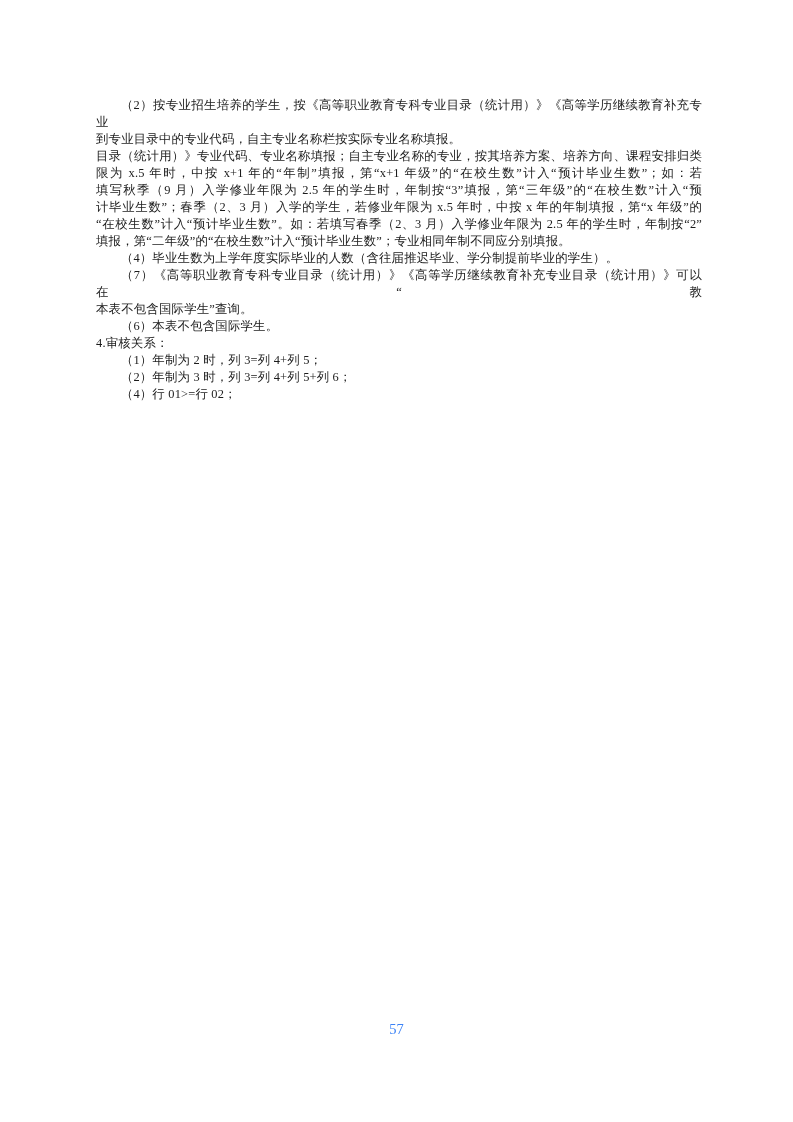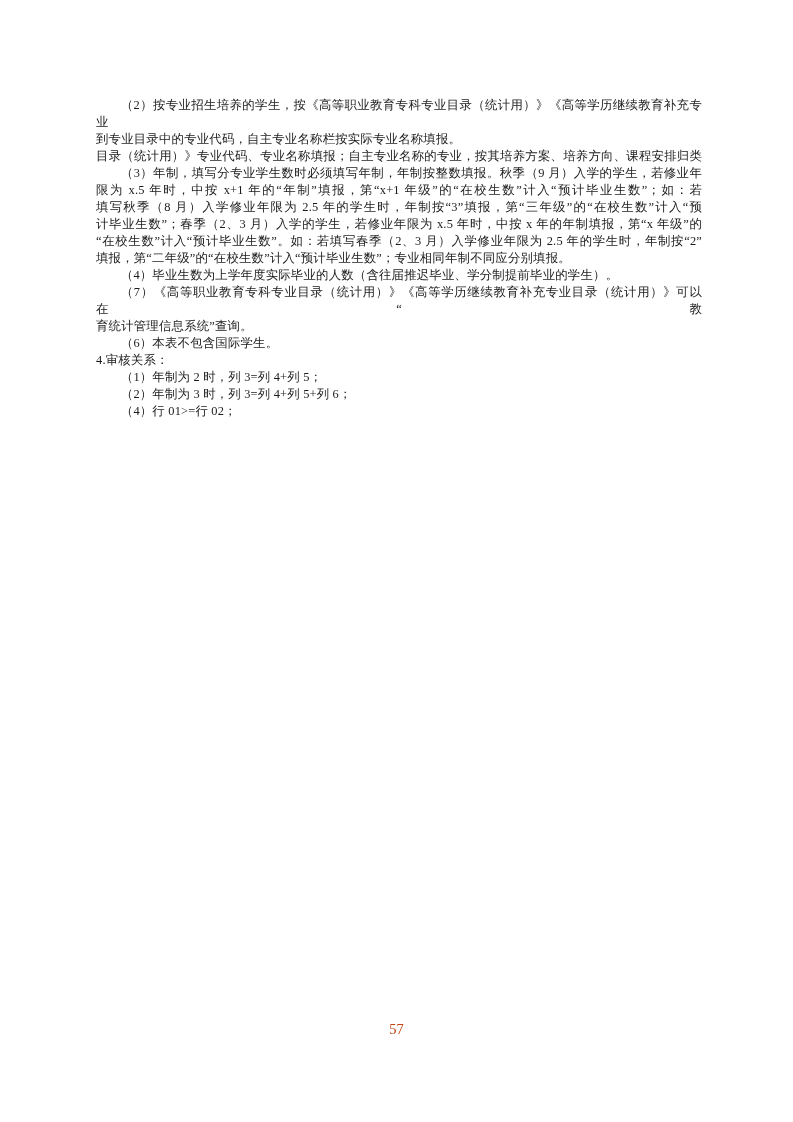--- a/index.html
+++ b/index.html
@@ -35,40 +35,39 @@
   .text-line.indent {
     text-indent: 2em;
   }
   .page-number {
     position: absolute;
     left: 0;
     right: 0;
     top: 1021px;
     text-align: center;
     font-size: 14.5px;
-    color: #c2410c;
+    color: #3b82f6;
   }
 </style>
 </head>
 <body>
 
 <div class="page">
   <div class="text-block" id="doc-text">
       <div class="text-line indent fill">（2）按专业招生培养的学生，按《高等职业教育专科专业目录（统计用）》《高等学历继续教育补充专业</div>
       <div class="text-line">到专业目录中的专业代码，自主专业名称栏按实际专业名称填报。</div>
       <div class="text-line fill">目录（统计用）》专业代码、专业名称填报；自主专业名称的专业，按其培养方案、培养方向、课程安排归类</div>
-      <div class="text-line indent fill">（3）年制，填写分专业学生数时必须填写年制，年制按整数填报。秋季（9 月）入学的学生，若修业年</div>
       <div class="text-line fill">限为 x.5 年时，中按 x+1 年的“年制”填报，第“x+1 年级”的“在校生数”计入“预计毕业生数”；如：若</div>
-      <div class="text-line fill">填写秋季（8 月）入学修业年限为 2.5 年的学生时，年制按“3”填报，第“三年级”的“在校生数”计入“预</div>
+      <div class="text-line fill">填写秋季（9 月）入学修业年限为 2.5 年的学生时，年制按“3”填报，第“三年级”的“在校生数”计入“预</div>
       <div class="text-line fill">计毕业生数”；春季（2、3 月）入学的学生，若修业年限为 x.5 年时，中按 x 年的年制填报，第“x 年级”的</div>
       <div class="text-line fill">“在校生数”计入“预计毕业生数”。如：若填写春季（2、3 月）入学修业年限为 2.5 年的学生时，年制按“2”</div>
       <div class="text-line">填报，第“二年级”的“在校生数”计入“预计毕业生数”；专业相同年制不同应分别填报。</div>
       <div class="text-line indent">（4）毕业生数为上学年度实际毕业的人数（含往届推迟毕业、学分制提前毕业的学生）。</div>
       <div class="text-line indent fill">（7）《高等职业教育专科专业目录（统计用）》《高等学历继续教育补充专业目录（统计用）》可以在“教</div>
-      <div class="text-line">育统计管理信息系统”查询。</div>
+      <div class="text-line">本表不包含国际学生”查询。</div>
       <div class="text-line indent">（6）本表不包含国际学生。</div>
       <div class="text-line">4.审核关系：</div>
       <div class="text-line indent">（1）年制为 2 时，列 3=列 4+列 5；</div>
       <div class="text-line indent">（2）年制为 3 时，列 3=列 4+列 5+列 6；</div>
       <div class="text-line indent">（4）行 01&gt;=行 02；</div>
     </div>
   <div class="page-number">57</div>
 </div>
 
 </body></html>

